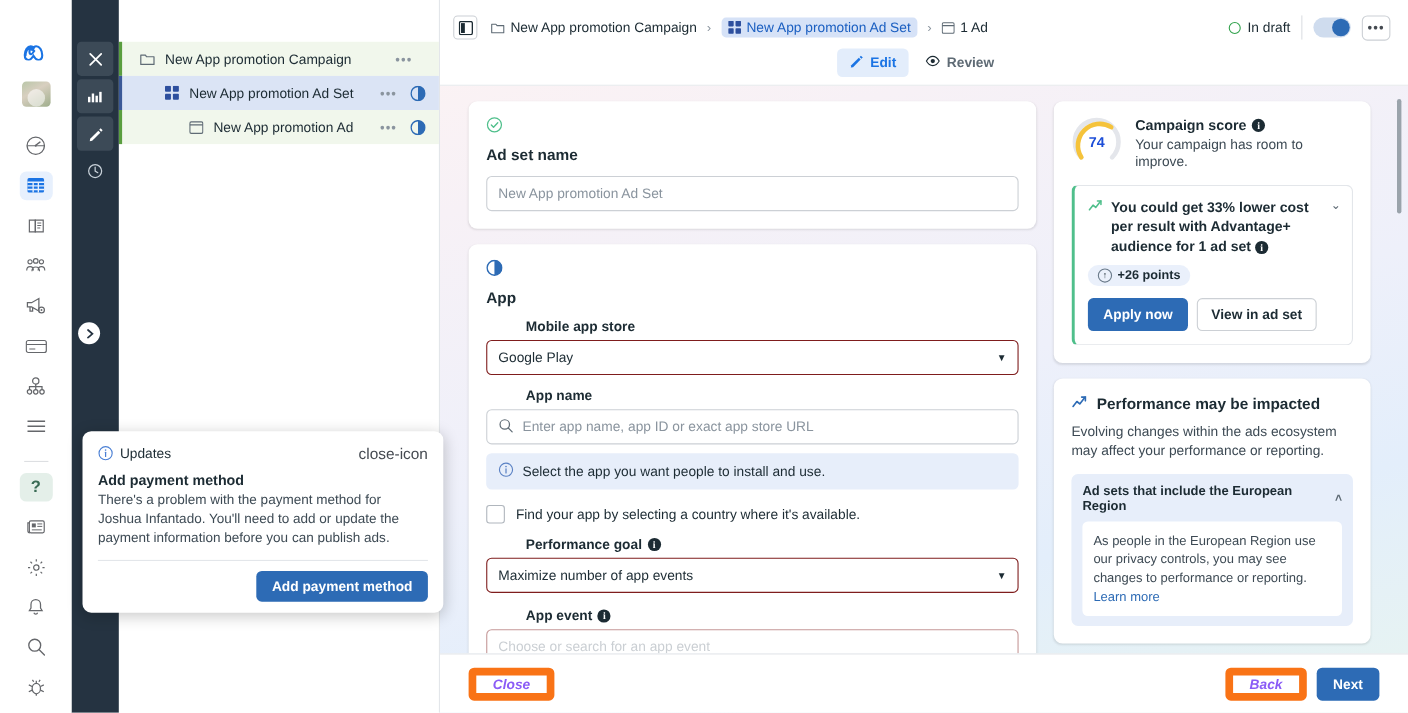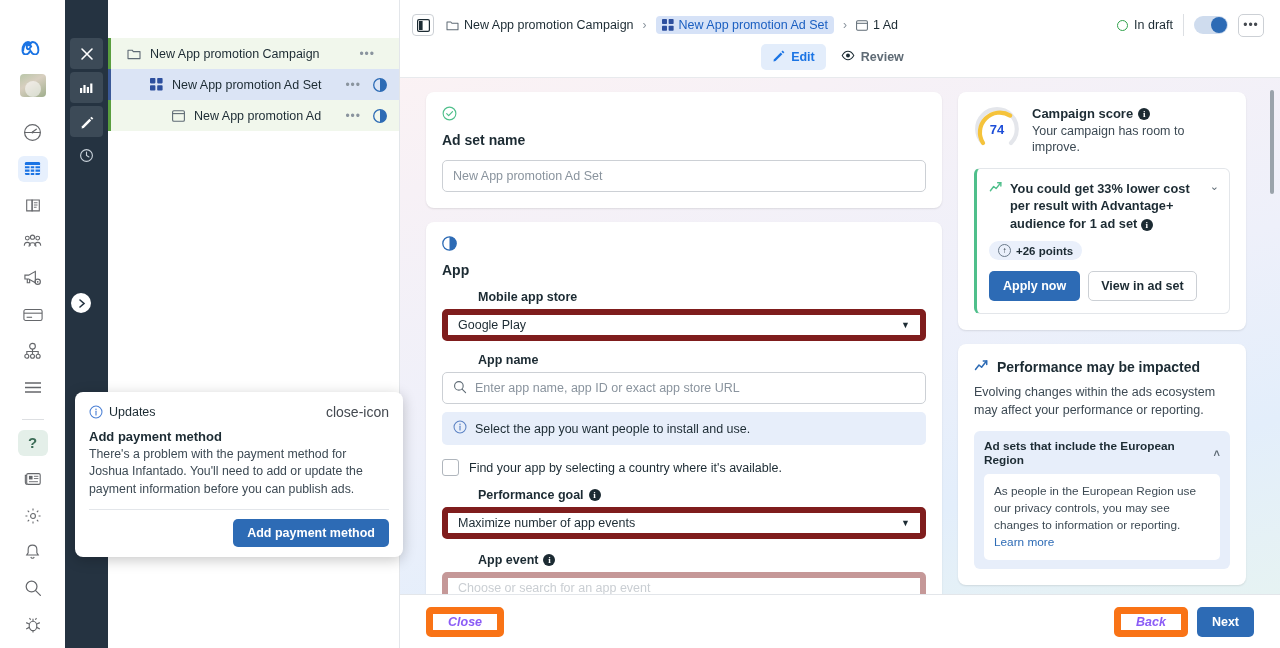--- a/index.html
+++ b/index.html
@@ -175,21 +175,21 @@
   .field.ph { color:#8a949e; }
   .btn-outline {
     height:32px; padding:0 14px;
     border:1px solid #ccd0d5; border-radius:5px;
     display:flex; align-items:center; justify-content:center;
     font-size:12.5px; font-weight:bold; color:#1c2b33; background:#fff;
     white-space:nowrap;
   }
   .sub-label { font-size:12.5px; font-weight:bold; color:#1c2b33; margin:0 0 5px; display:flex; align-items:center; gap:5px;padding-left:36px; }
   .select {
-    height:32px; border:6px solid #7f1d1d; border-radius:5px;
+    height:32px; border:1px solid #7f1d1d; border-radius:5px;
     display:flex; align-items:center; padding:0 10px;
     font-size:12.5px; color:#1c2b33; background:#fff;
   }
   .select .caret { margin-left:auto; color:#1c2b33; font-size:9px; }
   .gap { height:12px; }
   .search-field {
     height:32px; border:1px solid #ccd0d5; border-radius:5px;
     display:flex; align-items:center; gap:8px; padding:0 10px;
     font-size:12.5px; color:#8a949e; background:#fff;
   }
@@ -733,21 +733,21 @@
             <span>Performance may be impacted</span>
           </div>
           <div class="perf-body">Evolving changes within the ads ecosystem may affect your performance or reporting.</div>
 
           <div class="accordion">
             <div class="acc-head">
               <span>Ad sets that include the European Region</span>
               <span class="chev">˄</span>
             </div>
             <div class="acc-body">
-              <span>As people in the European Region use our privacy controls, you may see changes to information or reporting.</span>
+              <span>As people in the European Region use our privacy controls, you may see changes to performance or reporting.</span>
               <span class="link">Learn more</span>
             </div>
           </div>
         </div>
 
       </div>
 
       <div class="vscroll" style="right:6px; top:12px; height:104px;"></div>
     </div>
 

